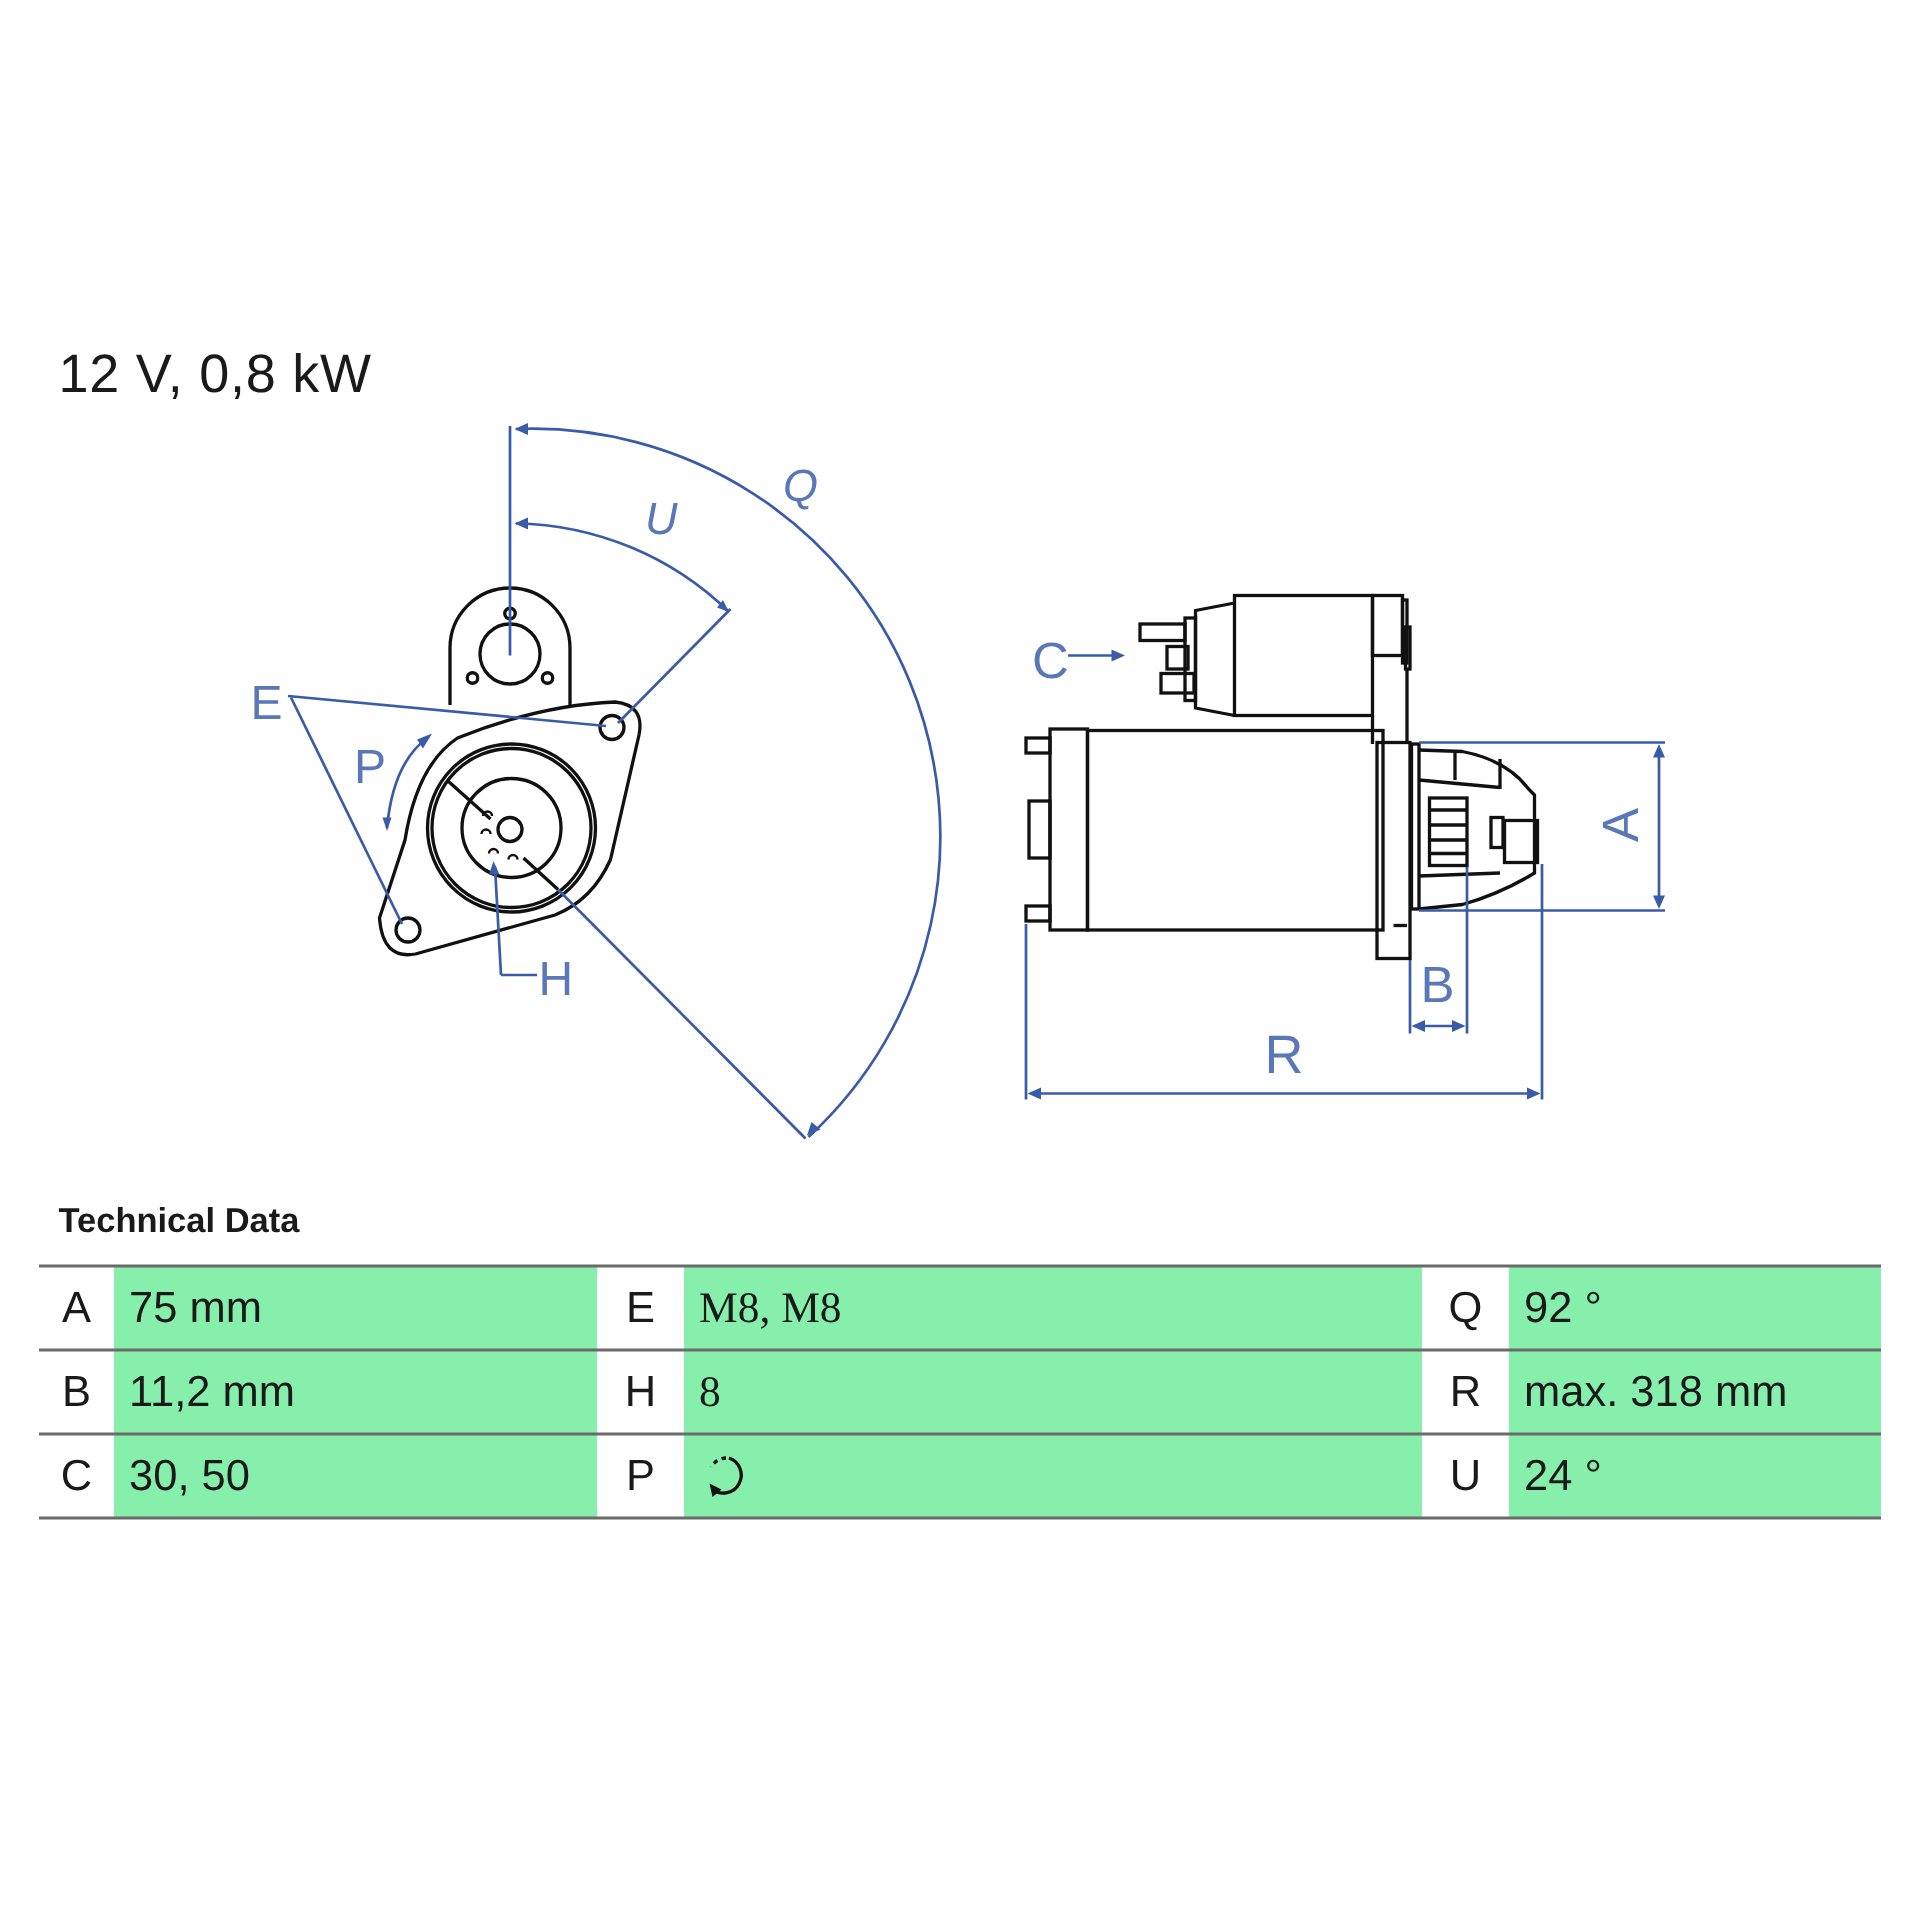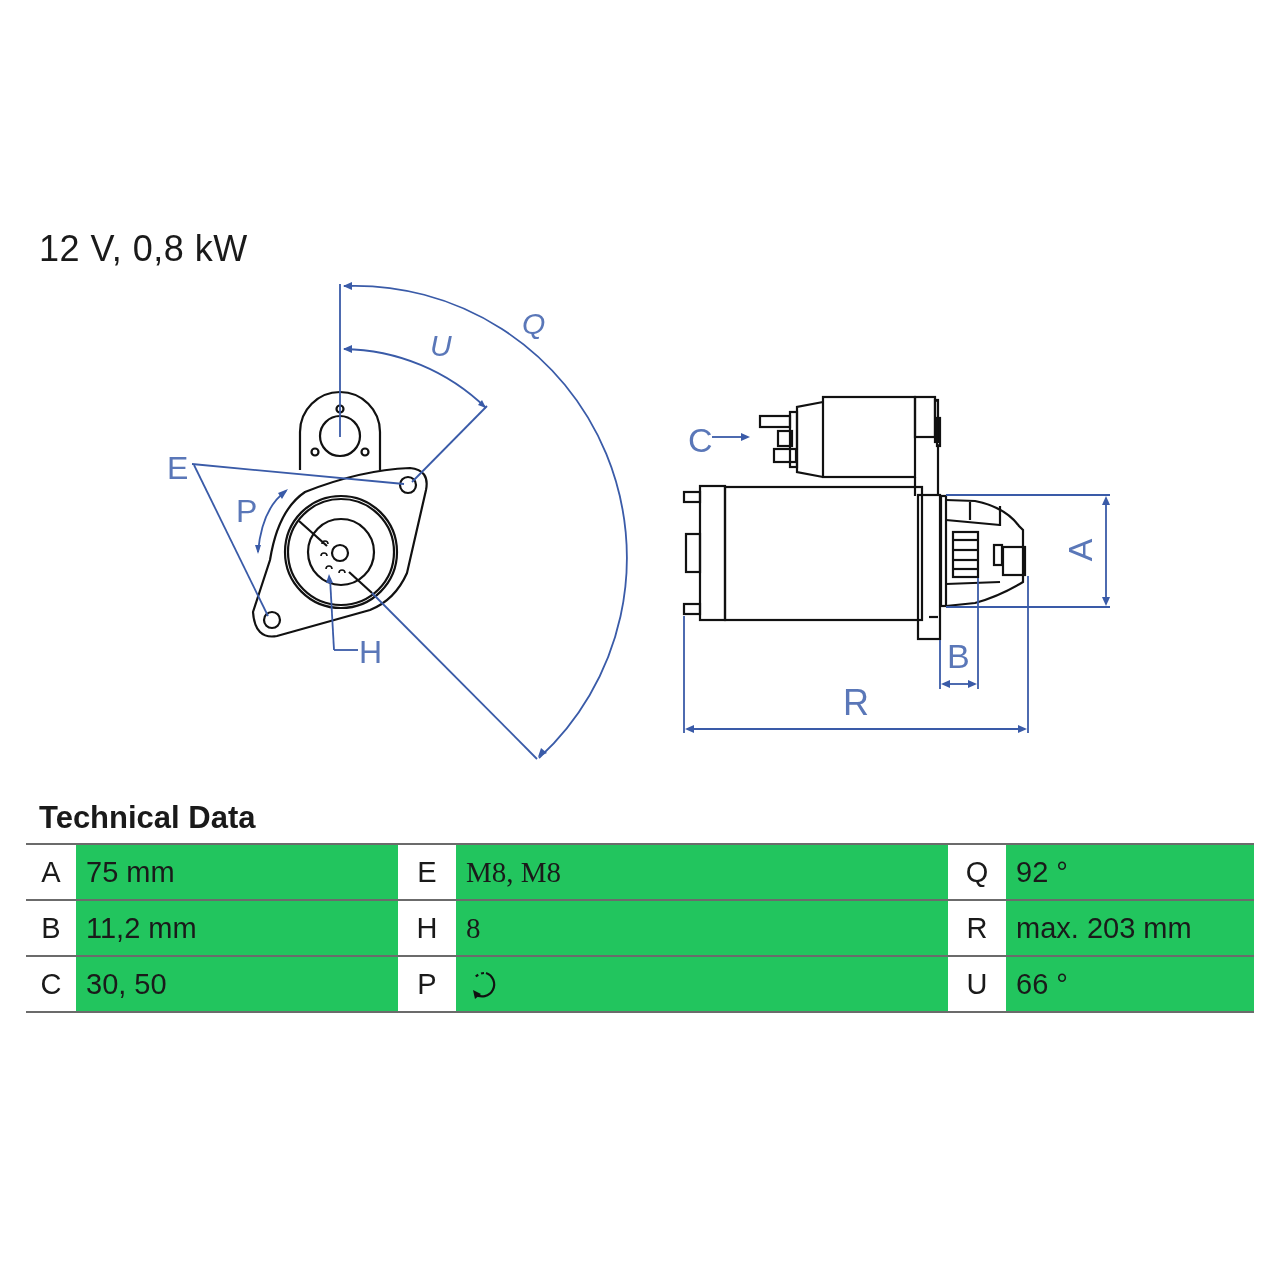--- a/index.html
+++ b/index.html
@@ -1,26 +1,26 @@
 <!DOCTYPE html>
 <html><head>
 <meta charset="utf-8">
 <style>
   html, body { margin: 0; padding: 0; background: #ffffff; }
   body { width: 1280px; height: 1280px; position: relative; overflow: hidden;
          font-family: "Liberation Sans", "DejaVu Sans", sans-serif; color: #1a1a1a; }
   .headline { position: absolute; left: 39px; top: 228px; font-size: 36px; font-weight: 400;
               letter-spacing: 0.5px; }
   .diagram { position: absolute; left: 0; top: 0; width: 1280px; height: 800px; }
-  .section-title { position: absolute; left: 39px; top: 800px; font-size: 31px; font-weight: 700; }
+  .section-title { position: absolute; left: 39px; top: 800px; font-size: 23px; font-weight: 700; }
   .tech-table { position: absolute; left: 26px; top: 843px; width: 1228px; border-collapse: collapse; }
   .tech-table td { height: 54px; font-size: 29px; padding: 0; vertical-align: middle;
                    border-top: 2px solid #6b6b6b; border-bottom: 2px solid #6b6b6b; }
   .tech-table td.key { background: #ffffff; text-align: center; }
-  .tech-table td.val { background: #22c55e; padding-left: 10px; }
+  .tech-table td.val { background: #86efac; padding-left: 10px; }
   .c1k { width: 50px; } .c1v { width: 312px; }
   .c2k { width: 58px; } .c2v { width: 482px; font-family: Liberation Serif, serif; }
   .c3k { width: 58px; }
   .rot-icon { display: inline-block; width: 36px; height: 36px; vertical-align: middle; }
 </style>
 </head>
 <body>
 
 <div class="headline">12 V, 0,8 kW</div>
 
@@ -167,30 +167,30 @@
     <td class="val c2v">M8, M8</td>
     <td class="key c3k">Q</td>
     <td class="val">92 °</td>
   </tr>
   <tr>
     <td class="key c1k">B</td>
     <td class="val c1v">11,2 mm</td>
     <td class="key c2k">H</td>
     <td class="val c2v">8</td>
     <td class="key c3k">R</td>
-    <td class="val">max. 203 mm</td>
+    <td class="val">max. 318 mm</td>
   </tr>
   <tr>
     <td class="key c1k">C</td>
     <td class="val c1v">30, 50</td>
     <td class="key c2k">P</td>
     <td class="val c2v">
       <svg class="rot-icon" viewBox="0 0 36 36">
         <path d="M20,6 A12,12 0 1 1 9,27" fill="none" stroke="#111" stroke-width="2.2"></path>
         <path d="M18,6 A12,12 0 0 0 8,12" fill="none" stroke="#111" stroke-width="2.2" stroke-dasharray="3 3"></path>
         <path d="M7,23 L9,32 L15,27 Z" fill="#111"></path>
       </svg>
     </td>
     <td class="key c3k">U</td>
-    <td class="val">66 °</td>
+    <td class="val">24 °</td>
   </tr>
 </tbody>
   </table>
 
 </body></html>

